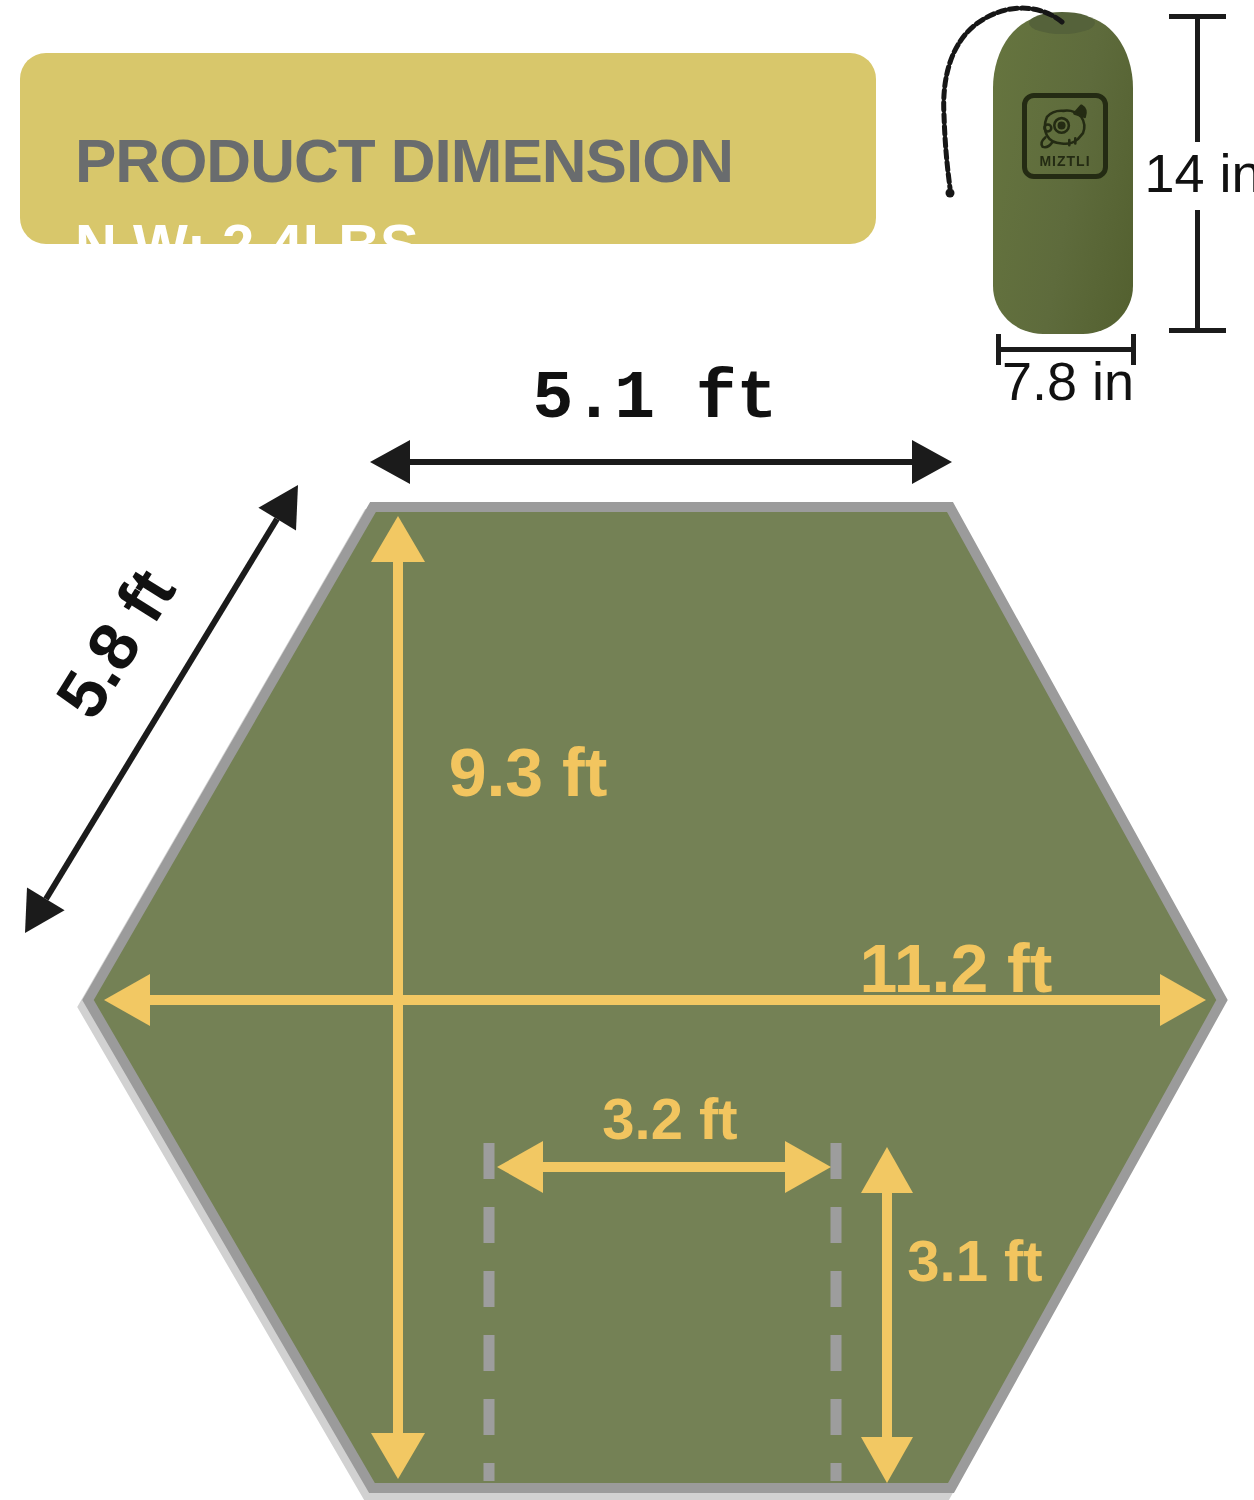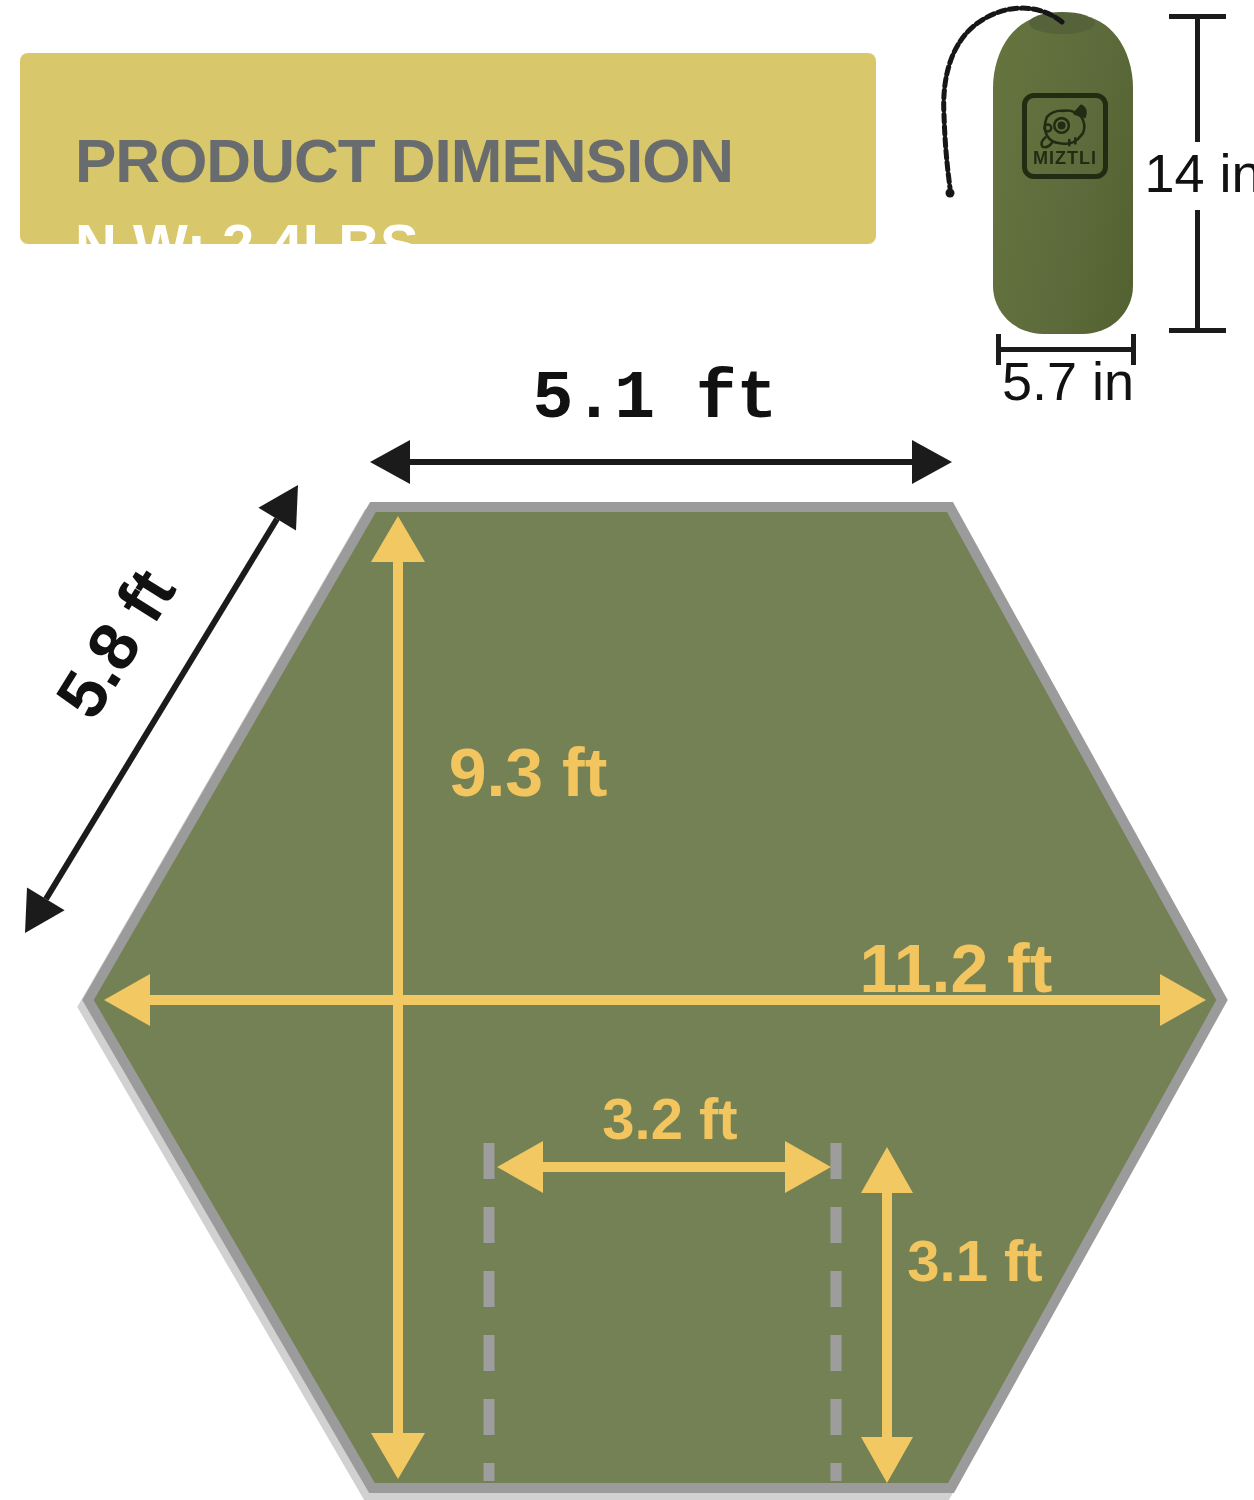--- a/index.html
+++ b/index.html
@@ -3,21 +3,21 @@
 <meta charset="utf-8">
 <style>
   html,body{margin:0;padding:0;background:#ffffff;}
   .page{
     position:relative;width:1254px;height:1500px;background:#ffffff;overflow:hidden;
     font-family:"Liberation Sans", sans-serif;
   }
   
   .banner{
     position:absolute;left:20px;top:53px;width:856px;height:191px;
-    background:#D8C76B;border-radius:8px;
+    background:#D8C76B;border-radius:26px;
   }
   .banner-title{
     position:absolute;left:55px;top:107px;transform:translateY(-50%);
     font-size:62px;font-weight:bold;color:#696C6E;white-space:nowrap;letter-spacing:-1px;
   }
   .banner-weight{
     position:absolute;left:55px;top:191px;transform:translateY(-50%);
     font-size:58px;font-weight:bold;color:#ffffff;white-space:nowrap;
   }
   
@@ -30,21 +30,21 @@
     content:"";position:absolute;left:36px;top:-4px;width:66px;height:22px;
     background:#55623a;border-radius:50%;
   }
   .logo{
     position:absolute;left:1022px;top:93px;width:86px;height:86px;box-sizing:border-box;
     border:5px solid #242b13;border-radius:12px;
   }
   .logo-face{position:absolute;left:8px;top:4px;}
   .logo-text{
     position:absolute;left:0;right:0;bottom:5px;text-align:center;
-    font-size:18px;font-weight:bold;color:#242b13;letter-spacing:1px;
+    font-size:14px;font-weight:bold;color:#242b13;letter-spacing:1px;
   }
   .rope{position:absolute;left:900px;top:0;}
   
   .ink{background:#1b1b1b;position:absolute;}
   .dim-text{
     position:absolute;transform:translate(-50%,-50%);
     font-size:54px;font-weight:normal;color:#111111;white-space:nowrap;
   }
   
   .diagram{position:absolute;left:0;top:0;}
@@ -96,21 +96,21 @@
     <div class="ink" style="left:1195px;top:16px;width:5px;height:126px;"></div>
     <div class="ink" style="left:1195px;top:210px;width:5px;height:120px;"></div>
     <div class="ink" style="left:1169px;top:328px;width:57px;height:5px;"></div>
     <div class="dim-text" style="left:1203px;top:173px;">14 in</div>
   </div>
 
   <div>
     <div class="ink" style="left:996px;top:334px;width:5px;height:31px;"></div>
     <div class="ink" style="left:999px;top:347px;width:134px;height:5px;"></div>
     <div class="ink" style="left:1131px;top:334px;width:5px;height:31px;"></div>
-    <div class="dim-text" style="left:1068px;top:381px;">5.7 in</div>
+    <div class="dim-text" style="left:1068px;top:381px;">7.8 in</div>
   </div>
 
   <svg class="diagram" width="1254" height="1500" viewBox="0 0 1254 1500">
 
     <polygon points="373,507 950,507 1222,1000 951,1488 372,1488 88,1000" transform="translate(-5,7)" fill="#c6c6c6" stroke="#c6c6c6" stroke-width="10" opacity="0.8"></polygon>
     <polygon points="373,507 950,507 1222,1000 951,1488 372,1488 88,1000" fill="#748155" stroke="#9B9B9B" stroke-width="10"></polygon>
 
     <line x1="489" y1="1143" x2="489" y2="1481" stroke="#9d9d9d" stroke-width="11" stroke-dasharray="36 28"></line>
     <line x1="836" y1="1143" x2="836" y2="1481" stroke="#9d9d9d" stroke-width="11" stroke-dasharray="36 28"></line>
 

